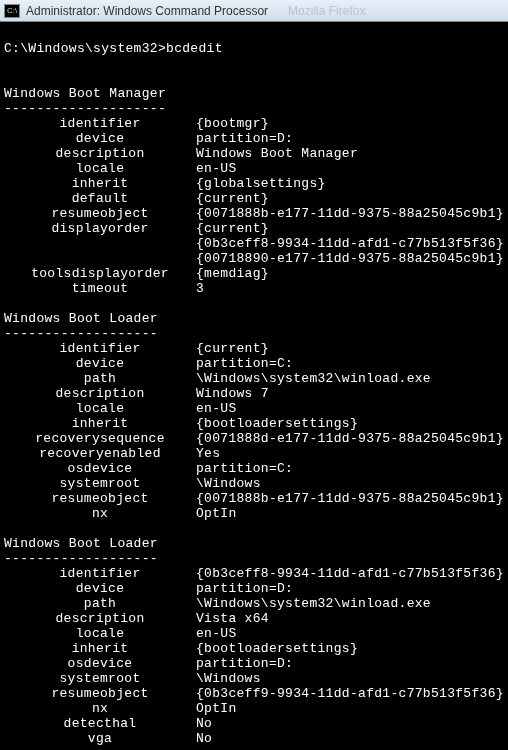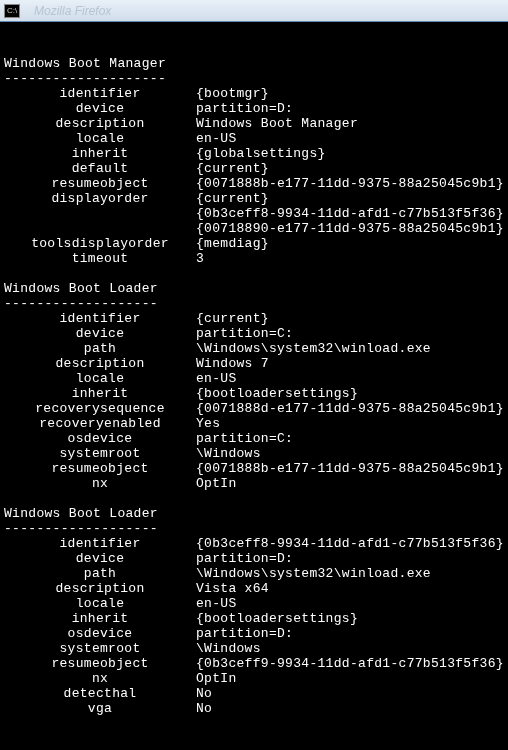--- a/index.html
+++ b/index.html
@@ -31,22 +31,21 @@
       justify-content: center;
       color: #ccc;
       font-size: 8px;
       border: 1px solid #888;
     }
     .title-text {
       color: #333;
     }
     .title-ghost {
       color: #b8c4d0;
-      margin-left: 8px;
-      font-style: italic;
+      margin-left: 20px;
     }
     .console {
       background: #000;
       color: #fff;
       padding: 4px 4px;
       font-family: Consolas, 'Courier New', monospace;
       font-size: 13px;
       line-height: 15px;
       white-space: pre;
       letter-spacing: 0.3px;
@@ -67,18 +66,20 @@
       display: inline-block;
     }
   </style>
 </head>
 <body>
 
 <div class="title-bar">
   <div class="title-icon">
     <span>C:\</span>
   </div>
+  <span class="title-text">Administrator: Windows Command Processor</span>
   <span class="title-ghost">Mozilla Firefox</span>
 </div>
 
 <div class="console">
+<div>C:\Windows\system32&gt;bcdedit</div>
 <div id="sections"><div class="section-header">Windows Boot Manager</div><div>--------------------</div><div class="kv-line"><span class="key">identifier</span><span class="val">{bootmgr}</span></div><div class="kv-line"><span class="key">device</span><span class="val">partition=D:</span></div><div class="kv-line"><span class="key">description</span><span class="val">Windows Boot Manager</span></div><div class="kv-line"><span class="key">locale</span><span class="val">en-US</span></div><div class="kv-line"><span class="key">inherit</span><span class="val">{globalsettings}</span></div><div class="kv-line"><span class="key">default</span><span class="val">{current}</span></div><div class="kv-line"><span class="key">resumeobject</span><span class="val">{0071888b-e177-11dd-9375-88a25045c9b1}</span></div><div class="kv-line"><span class="key">displayorder</span><span class="val">{current}</span></div><div class="kv-line"><span class="key"></span><span class="val">{0b3ceff8-9934-11dd-afd1-c77b513f5f36}</span></div><div class="kv-line"><span class="key"></span><span class="val">{00718890-e177-11dd-9375-88a25045c9b1}</span></div><div class="kv-line"><span class="key">toolsdisplayorder</span><span class="val">{memdiag}</span></div><div class="kv-line"><span class="key">timeout</span><span class="val">3</span></div><div class="section-header">Windows Boot Loader</div><div>-------------------</div><div class="kv-line"><span class="key">identifier</span><span class="val">{current}</span></div><div class="kv-line"><span class="key">device</span><span class="val">partition=C:</span></div><div class="kv-line"><span class="key">path</span><span class="val">\Windows\system32\winload.exe</span></div><div class="kv-line"><span class="key">description</span><span class="val">Windows 7</span></div><div class="kv-line"><span class="key">locale</span><span class="val">en-US</span></div><div class="kv-line"><span class="key">inherit</span><span class="val">{bootloadersettings}</span></div><div class="kv-line"><span class="key">recoverysequence</span><span class="val">{0071888d-e177-11dd-9375-88a25045c9b1}</span></div><div class="kv-line"><span class="key">recoveryenabled</span><span class="val">Yes</span></div><div class="kv-line"><span class="key">osdevice</span><span class="val">partition=C:</span></div><div class="kv-line"><span class="key">systemroot</span><span class="val">\Windows</span></div><div class="kv-line"><span class="key">resumeobject</span><span class="val">{0071888b-e177-11dd-9375-88a25045c9b1}</span></div><div class="kv-line"><span class="key">nx</span><span class="val">OptIn</span></div><div class="section-header">Windows Boot Loader</div><div>-------------------</div><div class="kv-line"><span class="key">identifier</span><span class="val">{0b3ceff8-9934-11dd-afd1-c77b513f5f36}</span></div><div class="kv-line"><span class="key">device</span><span class="val">partition=D:</span></div><div class="kv-line"><span class="key">path</span><span class="val">\Windows\system32\winload.exe</span></div><div class="kv-line"><span class="key">description</span><span class="val">Vista x64</span></div><div class="kv-line"><span class="key">locale</span><span class="val">en-US</span></div><div class="kv-line"><span class="key">inherit</span><span class="val">{bootloadersettings}</span></div><div class="kv-line"><span class="key">osdevice</span><span class="val">partition=D:</span></div><div class="kv-line"><span class="key">systemroot</span><span class="val">\Windows</span></div><div class="kv-line"><span class="key">resumeobject</span><span class="val">{0b3ceff9-9934-11dd-afd1-c77b513f5f36}</span></div><div class="kv-line"><span class="key">nx</span><span class="val">OptIn</span></div><div class="kv-line"><span class="key">detecthal</span><span class="val">No</span></div><div class="kv-line"><span class="key">vga</span><span class="val">No</span></div></div>
 </div>
 
 </body></html>

